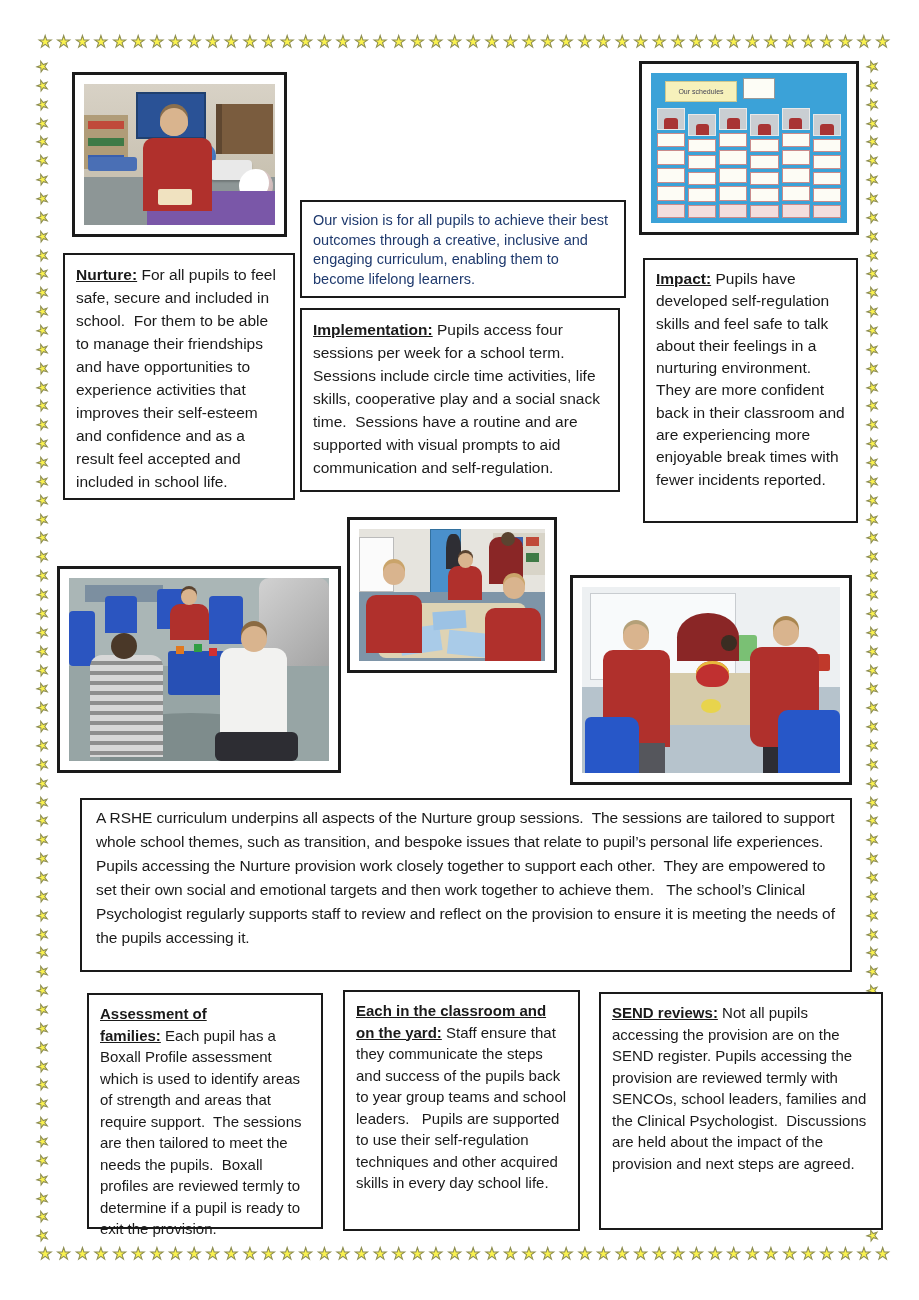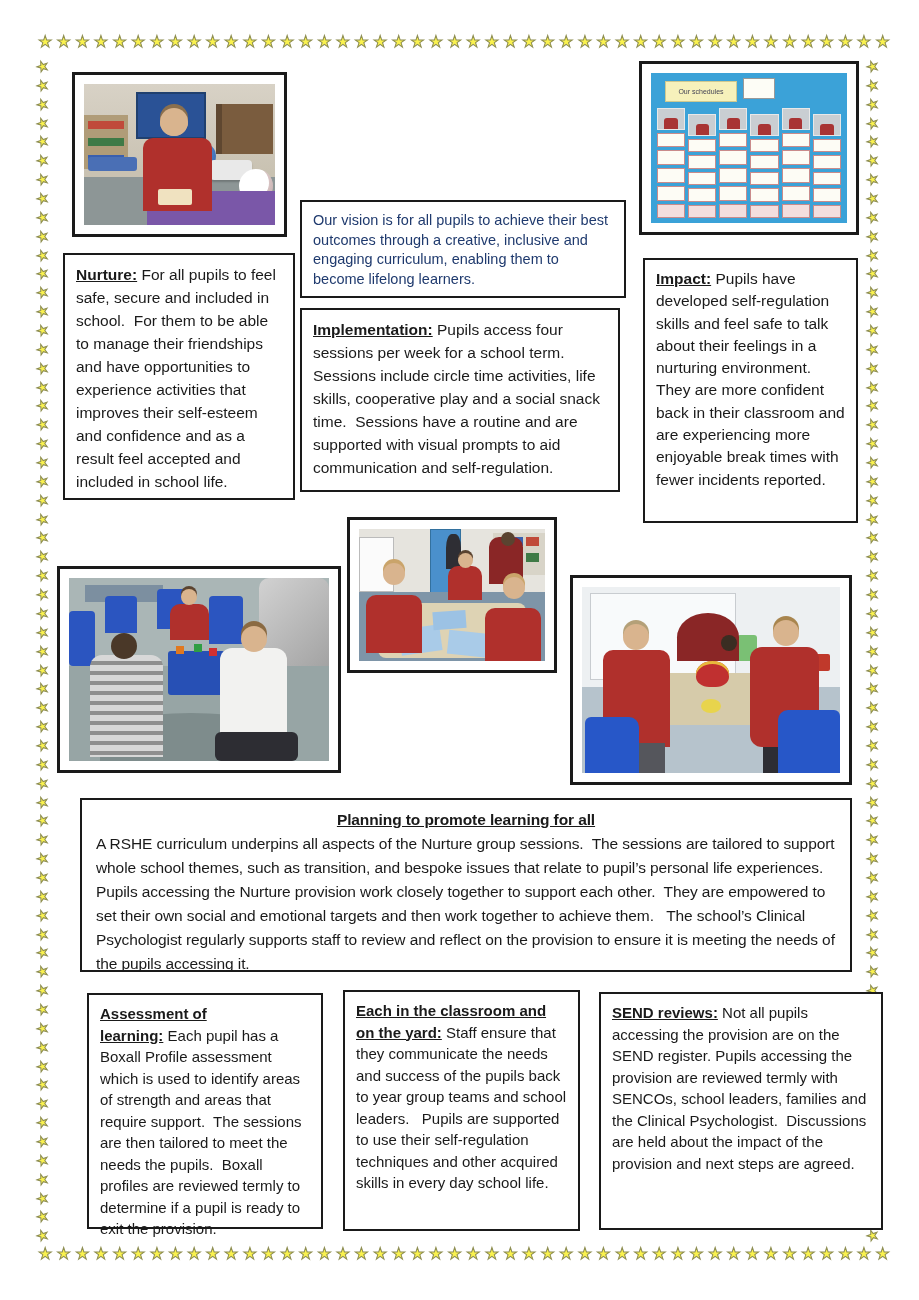--- a/index.html
+++ b/index.html
@@ -465,29 +465,28 @@
       <div style="left:10%;bottom:0;width:22%;height:16%;background:#55565c;"></div>
       <div class="body-red" style="right:8%;top:32%;width:27%;height:54%;border-radius:12px;"></div>
       <div class="head" style="right:16%;top:18%;width:26px;height:26px;box-shadow:0 -4px 0 #a8854e;"></div>
       <div style="right:6%;bottom:0;width:24%;height:14%;background:#2d2d33;"></div>
       <div style="left:1%;bottom:0;width:21%;height:30%;background:#2757c8;border-radius:6px 10px 0 0;"></div>
       <div style="right:0;bottom:0;width:24%;height:34%;background:#2757c8;border-radius:10px 6px 0 0;"></div>
     </div>
   </div>
 
   <div class="tbox planning">
-    <p class="ptitle">Planning to promote learning for all</p>
     <p><span class="txt">A RSHE curriculum underpins all aspects of the Nurture group sessions.  The sessions are tailored to support whole school themes, such as transition, and bespoke issues that relate to pupil’s personal life experiences.   Pupils accessing the Nurture provision work closely together to support each other.  They are empowered to set their own social and emotional targets and then work together to achieve them.   The school’s Clinical Psychologist regularly supports staff to review and reflect on the provision to ensure it is meeting the needs of the pupils accessing it.</span></p>
   </div>
 
   <div class="tbox assessment">
-    <p><span class="lbl">Assessment of learning:</span><span class="txt">Each pupil has a Boxall Profile assessment which is used to identify areas of strength and areas that require support.  The sessions are then tailored to meet the needs the pupils.  Boxall profiles are reviewed termly to determine if a pupil is ready to exit the provision.</span></p>
+    <p><span class="lbl">Assessment of families:</span><span class="txt">Each pupil has a Boxall Profile assessment which is used to identify areas of strength and areas that require support.  The sessions are then tailored to meet the needs the pupils.  Boxall profiles are reviewed termly to determine if a pupil is ready to exit the provision.</span></p>
   </div>
 
   <div class="tbox classroom">
-    <p><span class="lbl">Each in the classroom and on the yard:</span><span class="txt">Staff ensure that they communicate the needs and success of the pupils back to year group teams and school leaders.   Pupils are supported to use their self-regulation techniques and other acquired skills in every day school life.</span></p>
+    <p><span class="lbl">Each in the classroom and on the yard:</span><span class="txt">Staff ensure that they communicate the steps and success of the pupils back to year group teams and school leaders.   Pupils are supported to use their self-regulation techniques and other acquired skills in every day school life.</span></p>
   </div>
 
   <div class="tbox send">
     <p><span class="lbl">SEND reviews:</span><span class="txt">Not all pupils accessing the provision are on the SEND register. Pupils accessing the provision are reviewed termly with SENCOs, school leaders, families and the Clinical Psychologist.  Discussions are held about the impact of the provision and next steps are agreed.</span></p>
   </div>
 
 </div>
 
 </body></html>

